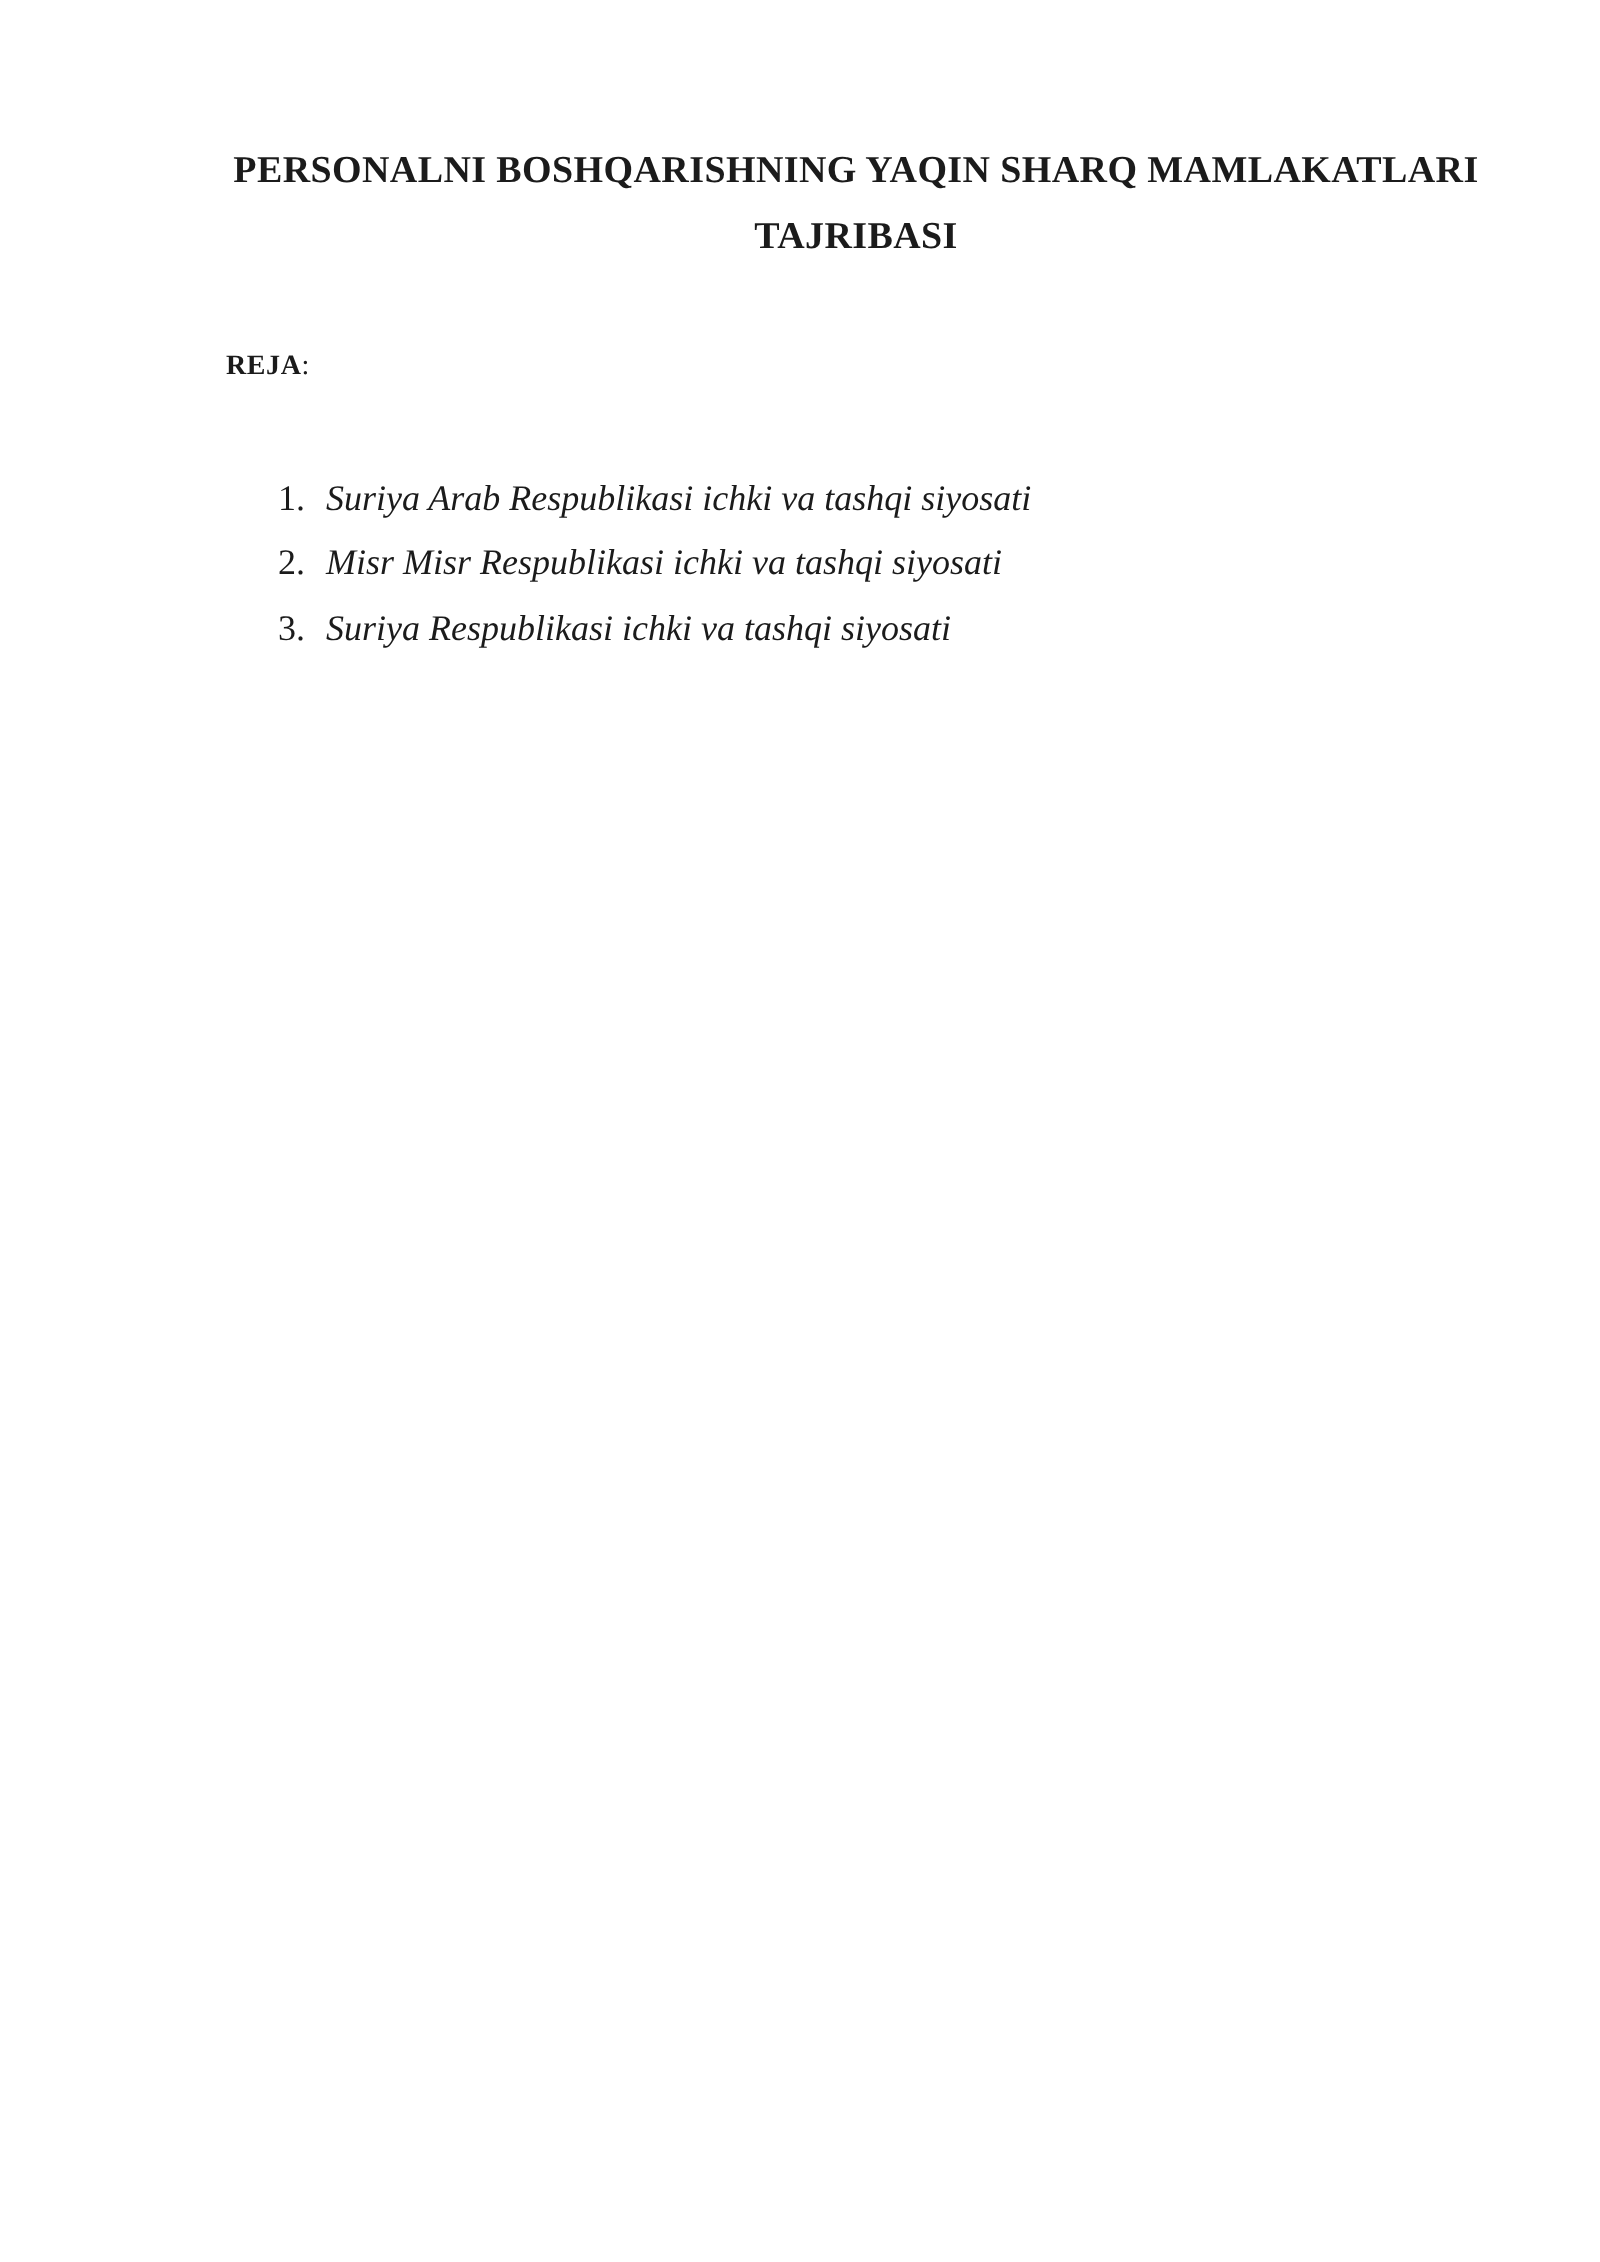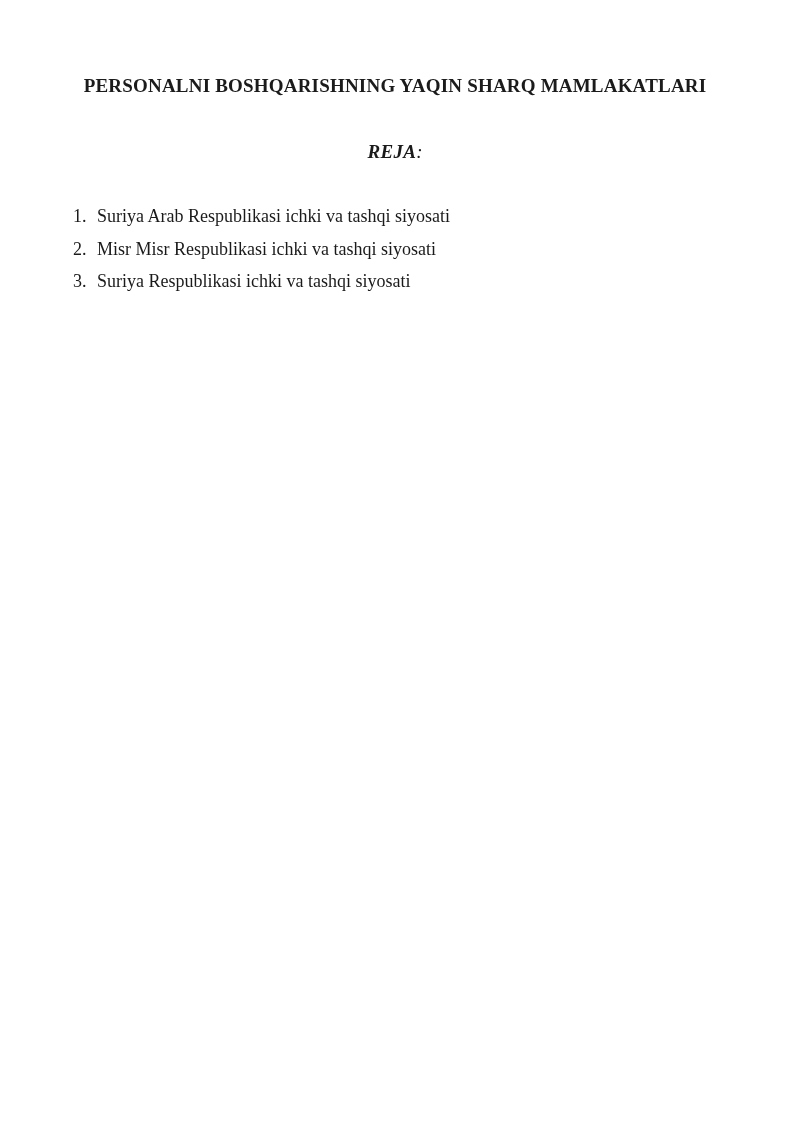--- a/index.html
+++ b/index.html
@@ -11,40 +11,39 @@
     height: 1131px;
     background: var(--background, #ffffff);
     color: var(--text, #1b1b1b);
     font-family: "Liberation Serif", "DejaVu Serif", serif;
     overflow: hidden;
   }
   .page {
     box-sizing: border-box;
     width: 800px;
     height: 1020px;
-    padding: 70px 57px 0 47px; 
+    padding: 70px 57px 0 113px; 
     background: var(--background, #ffffff);
   }
   .doc-title {
     margin: 0;
     font-size: 19px;
     font-weight: bold;
     line-height: 32.5px;
     text-align: center;
     letter-spacing: 0.2px;
   }
   .doc-title .line {
     display: block;
   }
   .section-heading {
     margin: 33px 0 0 0;
-    font-size: 19px;
+    font-size: 14px;
     line-height: 32.5px;
-    text-align: center;
-    font-style: italic;
+    text-align: left;
   }
   .section-heading .label {
     font-weight: bold;
     letter-spacing: 0.3px;
   }
   .section-heading .colon {
     font-weight: normal;
   }
   .plan-list {
     list-style: none;
@@ -56,29 +55,31 @@
   .plan-item {
     display: flex;
     align-items: baseline;
   }
   .plan-item .num {
     flex: 0 0 24px;
     width: 24px;
   }
   .plan-item .txt {
     flex: 1 1 auto;
+    font-style: italic;
   }
 </style>
 </head>
 <body>
 
 <div class="page">
 
   <h1 class="doc-title">
     <span class="line">PERSONALNI BOSHQARISHNING YAQIN SHARQ MAMLAKATLARI</span>
+    <span class="line">TAJRIBASI</span>
   </h1>
 
   <p class="section-heading"><span class="label">REJA</span><span class="colon">:</span></p>
 
   <ol class="plan-list">
     <li class="plan-item">
       <span class="num">1.</span>
       <span class="txt">Suriya Arab Respublikasi ichki va tashqi siyosati</span>
     </li>
     <li class="plan-item">

